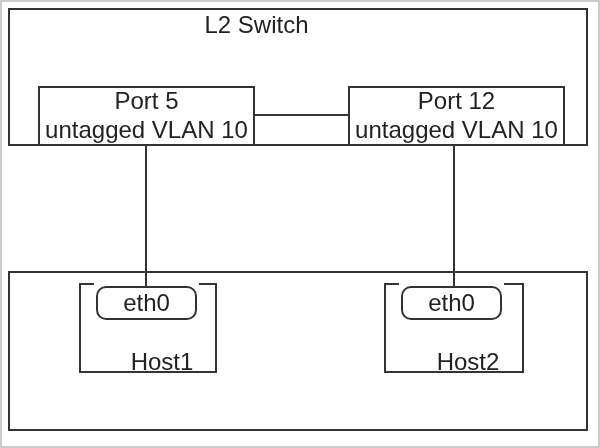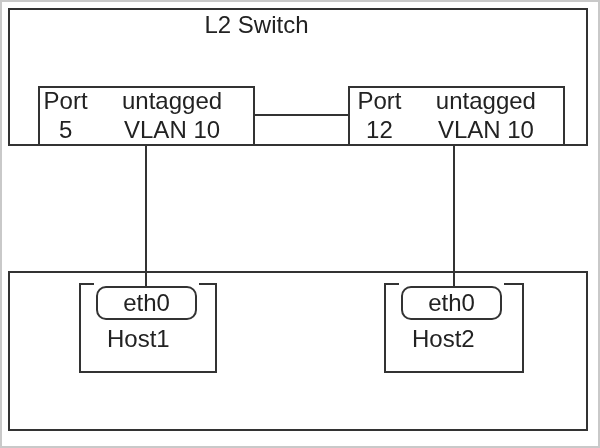--- a/index.html
+++ b/index.html
@@ -28,41 +28,41 @@
     border:2px solid var(--line);
     background:var(--bg);
   }
   .switch-box{left:8px;top:8px;width:580px;height:138px;}
   .switch-title{
     position:absolute;left:8px;top:8px;width:497px;
     text-align:center;line-height:29px;padding-top:2px;
   }
   .port-box{
     top:86px;width:217px;height:60px;
-    display:flex;flex-direction:row;justify-content:center;
+    display:flex;flex-direction:column;justify-content:center;
     align-items:center;text-align:center;
     line-height:29px;padding-bottom:3px;
   }
   .port-5{left:38px;}
   .port-12{left:348px;}
   .hline{
     position:absolute;height:2px;background:var(--line);
   }
   .port-link{left:255px;top:114px;width:93px;}
   .vline{
     position:absolute;width:2px;background:var(--line);
   }
   .uplink-1{left:145px;top:146px;height:142px;}
   .uplink-2{left:453px;top:146px;height:142px;}
   .cluster-box{left:8px;top:271px;width:580px;height:160px;}
   .host-box{top:283px;height:90px;}
   .host-1{left:79px;width:138px;}
   .host-2{left:384px;width:140px;}
   .host-label{
-    position:absolute;top:324px;line-height:29px;padding-left:28px;
+    position:absolute;top:347px;text-align:center;line-height:29px;padding-left:28px;
   }
   .host-label-1{left:79px;width:138px;}
   .host-label-2{left:384px;width:140px;}
   .eth-mask{
     position:absolute;top:281px;width:105px;height:7px;background:var(--bg);
   }
   .eth-mask-1{left:94px;}
   .eth-mask-2{left:399px;}
   .eth-badge{
     position:absolute;top:286px;width:101px;height:34px;

